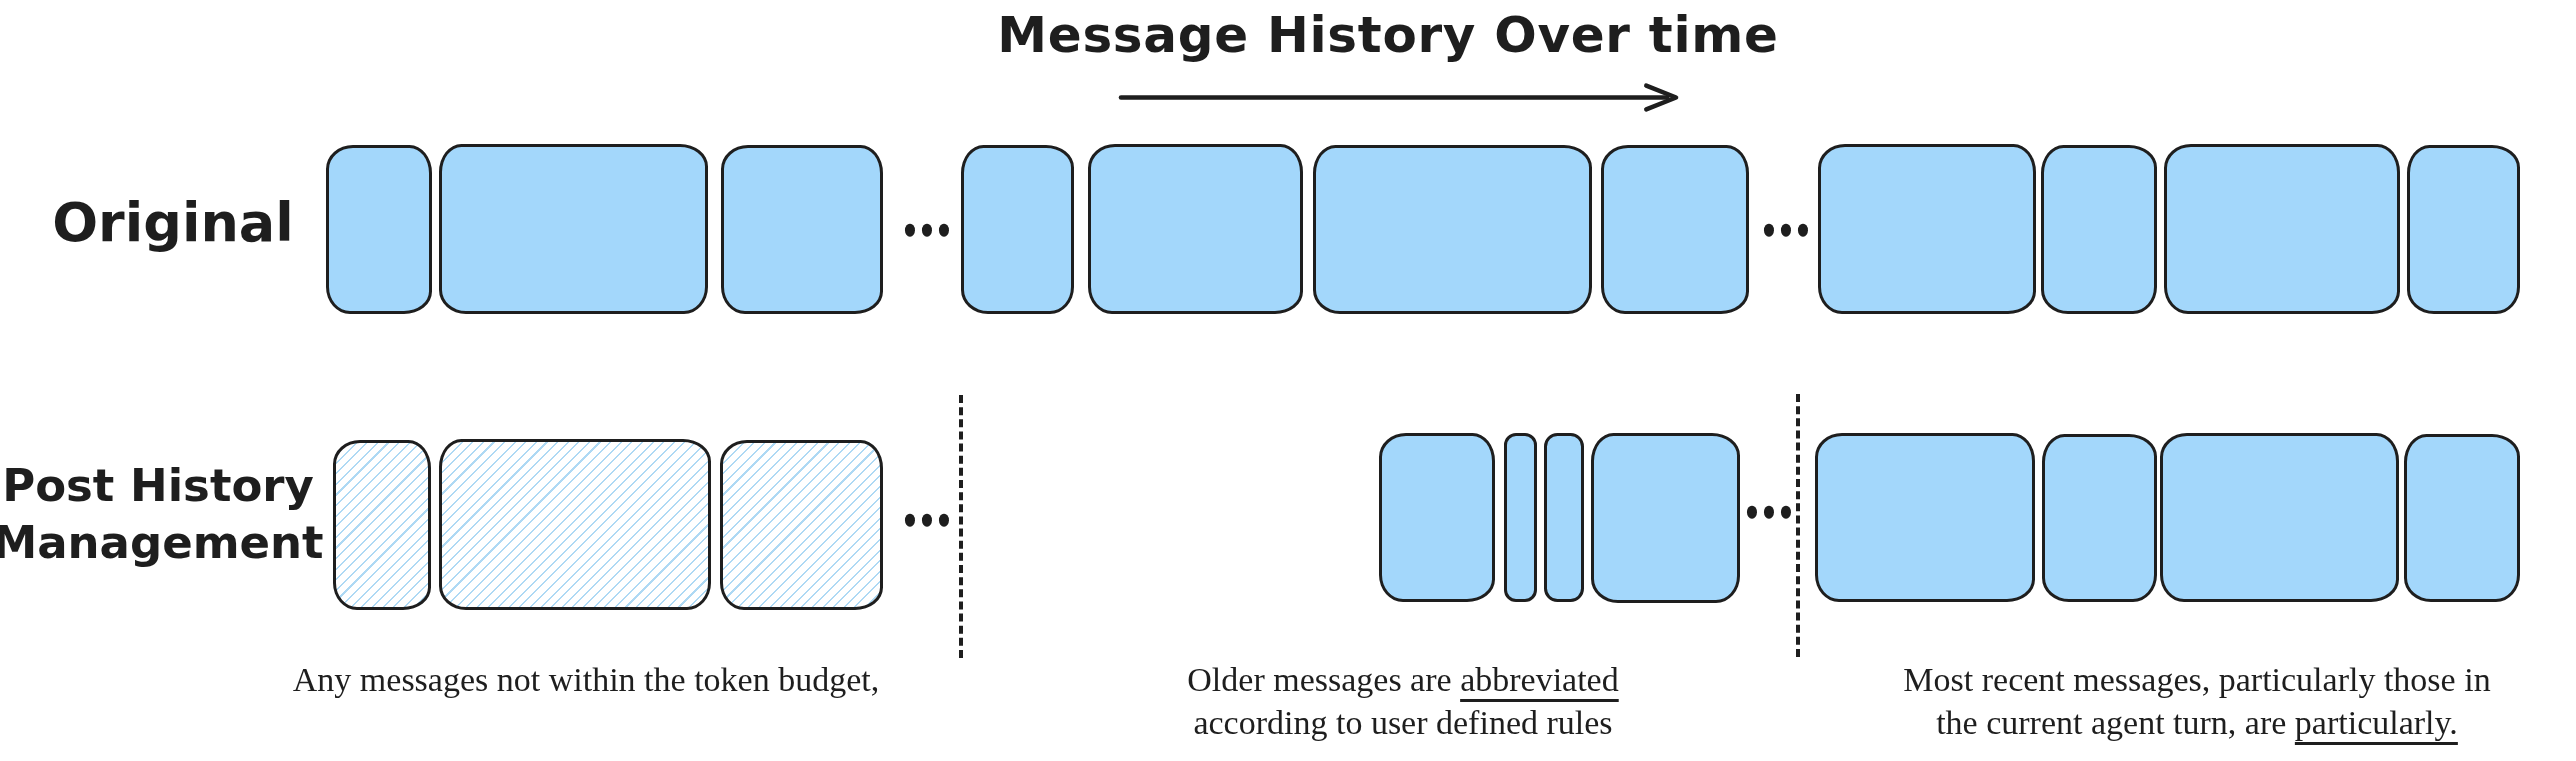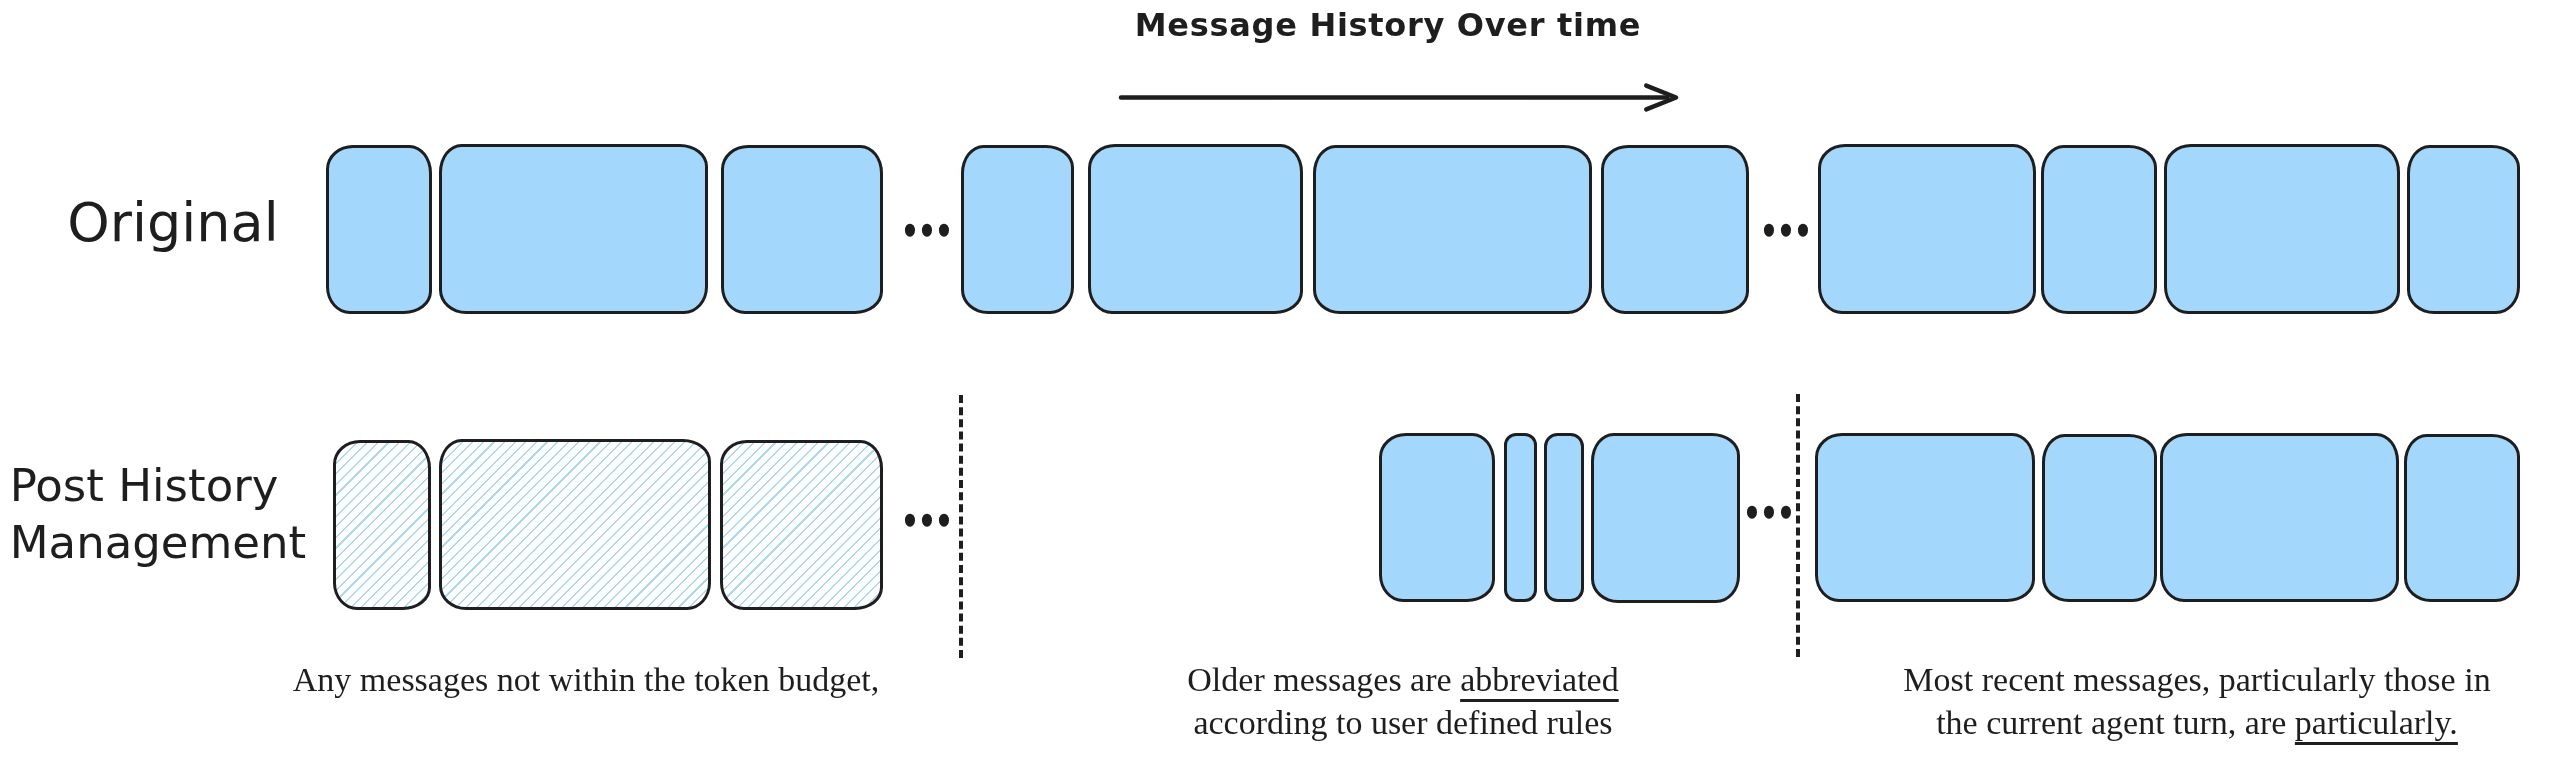--- a/index.html
+++ b/index.html
@@ -10,34 +10,34 @@
     background:#ffffff;
     overflow:hidden;
     font-family:"DejaVu Sans", sans-serif;
     color:#1e1e1e;
   }
   .title{
     position:absolute;
     top:6px;
     left:1388px;
     transform:translateX(-50%);
-    font-size:32px;
+    font-size:50px;
     font-weight:bold;
     white-space:nowrap;
     letter-spacing:0.7px;
   }
   .arrow-svg{
     position:absolute;
     left:1115px;
     top:81px;
   }
   .row-label{
     position:absolute;
-    font-weight:normal;
-    text-align:left;
+    font-weight:bold;
+    text-align:center;
     white-space:nowrap;
   }
   .row-label.original{
     left:173px;
     top:191px;
     transform:translateX(-50%);
     font-size:54px;
   }
   .row-label.post{
     left:158px;

